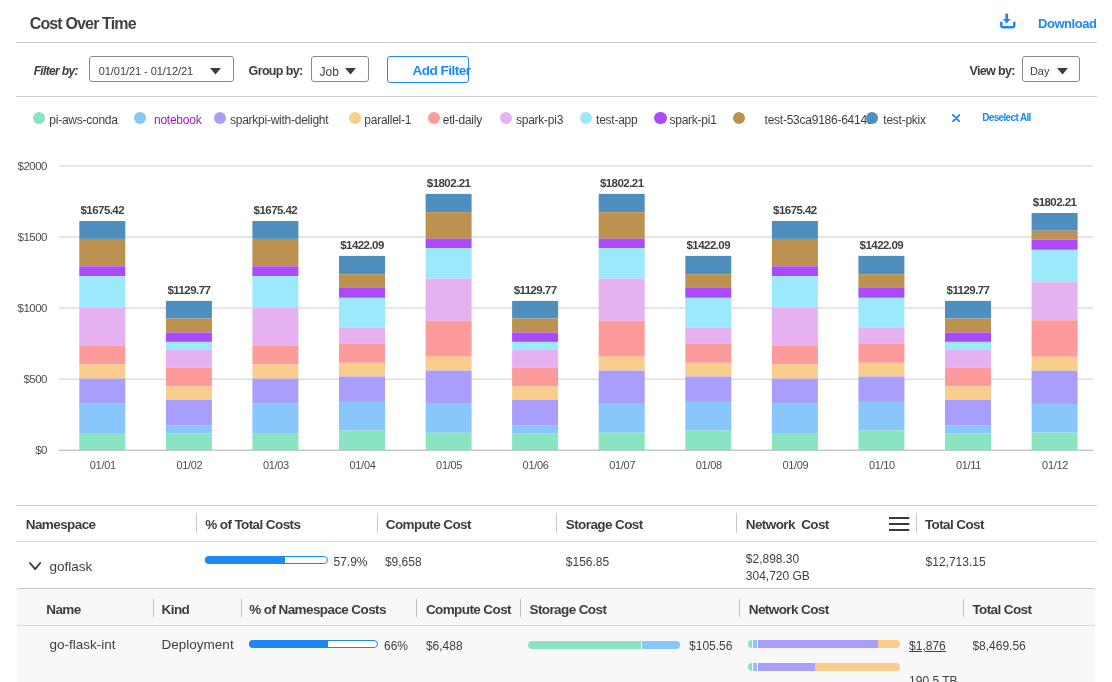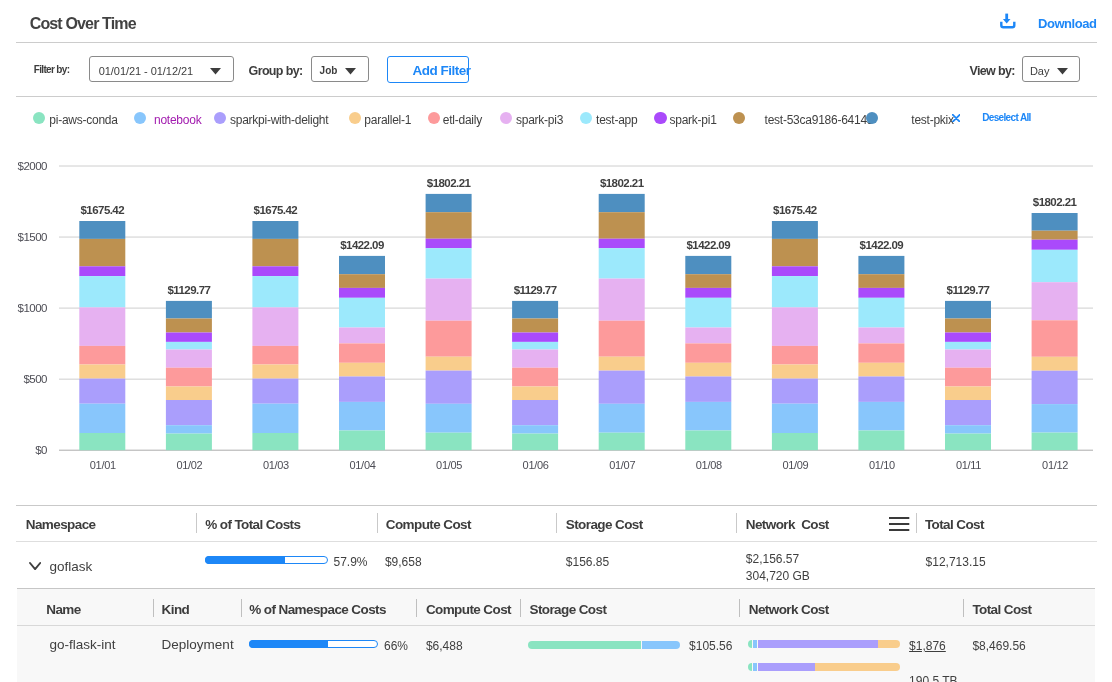--- a/index.html
+++ b/index.html
@@ -19,29 +19,29 @@
 
 <div class="abs bold" style="left:29.7px; top:15px; font-size:16px; letter-spacing:-0.85px; color:#424242;">Cost Over Time</div>
 <div class="abs bold blue" style="left:1023px; top:15.5px; font-size:13px; letter-spacing:-0.45px;">Download</div>
 <svg class="abs" style="left:1000px; top:13px;" width="17" height="16" viewBox="0 0 17 16">
   <rect x="5.3" y="0.6" width="2.8" height="6.2" fill="#1d87f7"></rect>
   <path d="M2.9 5.9 H10.5 L6.7 10.6 Z" fill="#1d87f7"></path>
   <path d="M1.3 8.8 V12.2 Q1.3 14.2 3.3 14.2 H12.3 Q14.3 14.2 14.3 12.2 V8.8" stroke="#1d87f7" stroke-width="2.4" fill="none"></path>
 </svg>
 <div class="hline" style="left:16px; top:42px; width:1081px;"></div>
 
-<div class="abs bold" style="left:33.7px; top:64px; font-size:10px; letter-spacing:-0.65px; color:#3d3d3d;">Filter by:</div>
+<div class="abs bold" style="left:33.7px; top:64px; font-size:12px; letter-spacing:-0.65px; color:#3d3d3d;font-style:italic;">Filter by:</div>
 <div class="abs" style="left:89.3px; top:56.4px; width:144.8px; height:26px; border:1px solid #8a8a8a; border-radius:3px;"></div>
 <div class="abs" style="left:98.7px; top:65px; font-size:11px; letter-spacing:-0.05px; color:#3d3d3d;">01/01/21 - 01/12/21</div>
 <svg class="abs" style="left:210.2px; top:68.3px;" width="11" height="6.5" viewBox="0 0 11 6.5">
       <path d="M0 0 H11 L5.5 6.5 Z" fill="#3d3d3d"></path>
     </svg>
 <div class="abs bold" style="left:248.6px; top:64px; font-size:12.5px; letter-spacing:-0.65px; color:#3d3d3d;">Group by:</div>
 <div class="abs" style="left:311.4px; top:56.4px; width:57.8px; height:26px; border:1px solid #8a8a8a; border-radius:3px;"></div>
-<div class="abs" style="left:319.6px; top:64.5px; font-size:10px; color:#3d3d3d;font-weight:bold;">Job</div>
+<div class="abs" style="left:319.6px; top:64.5px; font-size:12px; color:#3d3d3d;">Job</div>
 <svg class="abs" style="left:344.7px; top:68.3px;" width="11" height="6.5" viewBox="0 0 11 6.5">
       <path d="M0 0 H11 L5.5 6.5 Z" fill="#3d3d3d"></path>
     </svg>
 <div class="abs" style="left:386.8px; top:56.1px; width:82px; height:27.1px; border:1.5px solid #1d87f7; border-radius:3px;"></div>
 <div class="abs bold blue" style="left:397.5px; top:63px; font-size:13.5px; letter-spacing:-0.5px;">Add Filter</div>
 <div class="abs bold" style="left:969.5px; top:64px; font-size:12.5px; letter-spacing:-0.65px; color:#3d3d3d;">View by:</div>
 <div class="abs" style="left:1022.4px; top:56.4px; width:57.9px; height:26px; border:1px solid #8a8a8a; border-radius:3px;"></div>
 <div class="abs" style="left:1029.9px; top:64.5px; font-size:11px; color:#3d3d3d;">Day</div>
 <svg class="abs" style="left:1057.3px; top:68.3px;" width="11" height="6.5" viewBox="0 0 11 6.5">
       <path d="M0 0 H11 L5.5 6.5 Z" fill="#3d3d3d"></path>
@@ -61,21 +61,21 @@
       <div class="abs" style="left:442.8px; top:112.5px; font-size:12px; letter-spacing:-0.25px; color:#3f3f3f;">etl-daily</div>
       <div class="abs" style="left:499.8px; top:111.7px; width:12.5px; height:12.5px; border-radius:50%; background:#e6b1f1;"></div>
       <div class="abs" style="left:516px; top:112.5px; font-size:12px; letter-spacing:-0.25px; color:#3f3f3f;">spark-pi3</div>
       <div class="abs" style="left:579.9px; top:111.7px; width:12.5px; height:12.5px; border-radius:50%; background:#9ce9fc;"></div>
       <div class="abs" style="left:596.1px; top:112.5px; font-size:12px; letter-spacing:-0.25px; color:#3f3f3f;">test-app</div>
       <div class="abs" style="left:654.1px; top:111.7px; width:12.5px; height:12.5px; border-radius:50%; background:#aa4afb;"></div>
       <div class="abs" style="left:669.5px; top:112.5px; font-size:12px; letter-spacing:-0.25px; color:#3f3f3f;">spark-pi1</div>
       <div class="abs" style="left:732.8px; top:111.7px; width:12.5px; height:12.5px; border-radius:50%; background:#bd9150;"></div>
       <div class="abs" style="left:748.6px; top:112.5px; font-size:12px; letter-spacing:-0.25px; color:#3f3f3f;margin-left:16px;">test-53ca9186-64145</div>
       <div class="abs" style="left:865.7px; top:111.7px; width:12.5px; height:12.5px; border-radius:50%; background:#4e8fc0;"></div>
-      <div class="abs" style="left:883.3px; top:112.5px; font-size:12px; letter-spacing:-0.25px; color:#3f3f3f;margin-left:28px;">test-pkix</div>
+      <div class="abs" style="left:883.3px; top:112.5px; font-size:12px; letter-spacing:-0.25px; color:#3f3f3f;">test-pkix</div>
       <svg class="abs" style="left:951.9px; top:113.9px;" width="8.5" height="8.5" viewBox="0 0 8.5 8.5">
         <path d="M0.6 0.6 L7.9 7.9 M7.9 0.6 L0.6 7.9" stroke="#1d87f7" stroke-width="1.8" stroke-linecap="round"></path>
       </svg>
       <div class="abs bold blue" style="left:967.2px; top:111.8px; font-size:10px; letter-spacing:-0.65px;">Deselect All</div>
     </div>
 
 <svg id="chart" class="abs" style="left:0; top:0;" width="1112" height="500" viewBox="0 0 1112 500">
       <line x1="59" y1="166" x2="1093" y2="166" stroke="#cecece" stroke-width="1"></line>
       <line x1="59" y1="237.05" x2="1093" y2="237.05" stroke="#cecece" stroke-width="1"></line>
       <line x1="59" y1="308.1" x2="1093" y2="308.1" stroke="#cecece" stroke-width="1"></line>
@@ -251,21 +251,21 @@
 
 <svg class="abs" style="left:28.8px; top:561.6px;" width="12.2" height="8.6" viewBox="0 0 12.2 8.6">
       <path d="M1 1 L6.1 7.2 L11.2 1" stroke="#3f3f3f" stroke-width="1.9" fill="none" stroke-linecap="round" stroke-linejoin="round"></path>
     </svg>
 <div class="nm" style="left:49.4px; top:559px;">goflask</div>
 <div class="abs" style="left:205.2px; top:556.1px; width:123px; height:8px; border:1px solid #1d87f7; border-radius:4px; background:#fff;"></div>
 <div class="abs" style="left:205.2px; top:556.1px; width:80px; height:8px; border-radius:4px 0 0 4px; background:#1d87f7;"></div>
 <div class="val" style="left:333.5px; top:554.5px;">57.9%</div>
 <div class="val" style="left:384.9px; top:554.5px;">$9,658</div>
 <div class="val" style="left:565.8px; top:554.5px;">$156.85</div>
-<div class="val" style="left:745.8px; top:552.3px;">$2,156.57</div>
+<div class="val" style="left:745.8px; top:552.3px;">$2,898.30</div>
 <div class="val" style="left:745.8px; top:569.3px;">304,720 GB</div>
 <div class="val" style="left:925.6px; top:555px;">$12,713.15</div>
 
 <div class="abs" style="left:17px; top:588px; width:1078px; height:94px; background:#f8f8f8; border-top:1px solid #c6c6c6;"></div>
 <div class="hdr" style="left:46.3px; top:602px;">Name</div>
 <div class="hdr" style="left:161.6px; top:602px;">Kind</div>
 <div class="hdr" style="left:249.3px; top:602px;">% of Namespace Costs</div>
 <div class="hdr" style="left:425.9px; top:602px;">Compute Cost</div>
 <div class="hdr" style="left:529.5px; top:602px;">Storage Cost</div>
 <div class="hdr" style="left:748.8px; top:602px;">Network Cost</div>

